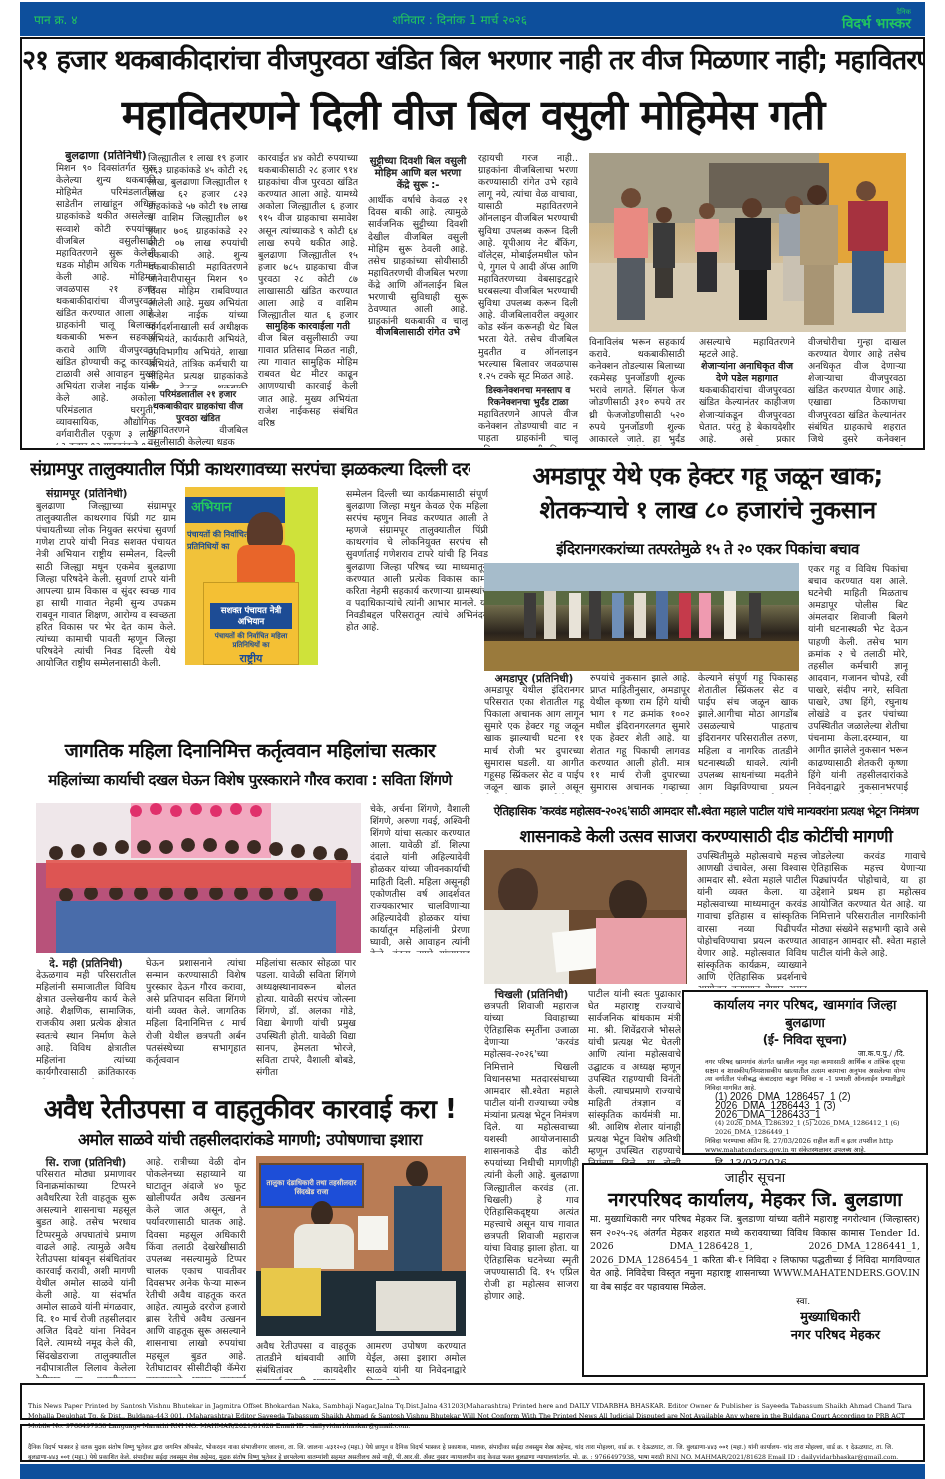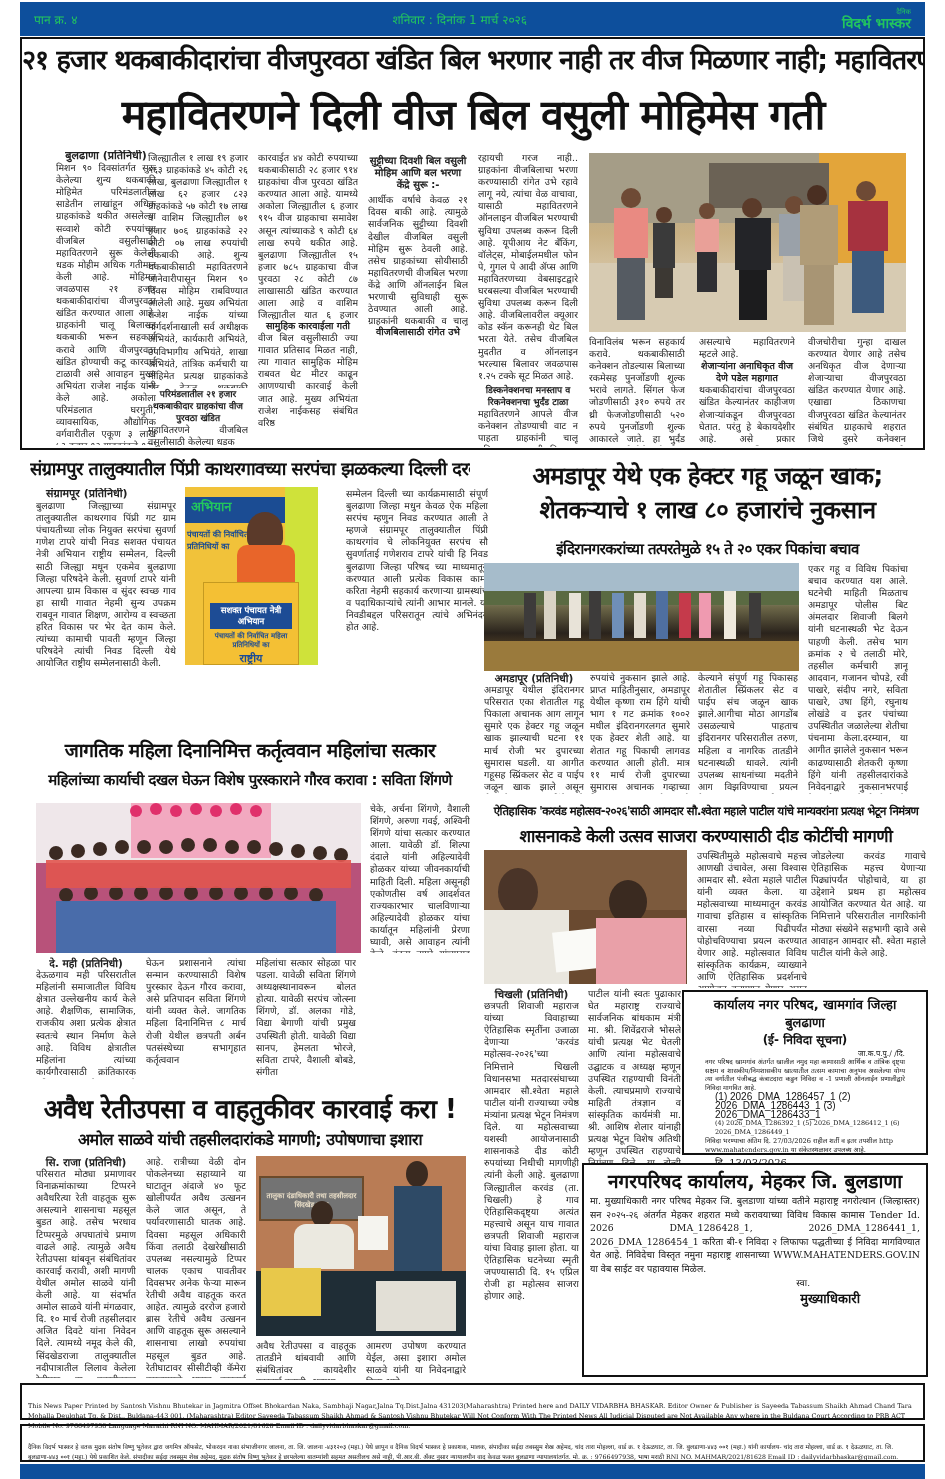--- a/index.html
+++ b/index.html
@@ -241,21 +241,21 @@
 <div class="abs hd" style="left:30px;top:1090px;width:440px;font-size:26px;">अवैध रेतीउपसा व वाहतुकीवर कारवाई करा !</div>
 <div class="abs hd" style="left:30px;top:1128px;width:440px;font-size:16px;">अमोल साळवे यांची तहसीलदारांकडे मागणी; उपोषणाचा इशारा</div>
 <div class="abs col" style="left:36px;top:1156px;width:100px;height:222px;">
   <div style="font-weight:bold;font-size:10.5px;font-family:'DejaVu Sans',sans-serif;text-align:center">सि. राजा (प्रतिनिधी)</div>
   <div>परिसरात मोठ्या प्रमाणावर विनाक्रमांकाच्या टिप्परने अवैधरित्या रेती वाहतूक सुरू असल्याने शासनाचा महसूल बुडत आहे. तसेच भरधाव टिप्परमुळे अपघातांचे प्रमाण वाढले आहे. त्यामुळे अवैध रेतीउपसा थांबवून संबंधितांवर कारवाई करावी, अशी मागणी येथील अमोल साळवे यांनी केली आहे. या संदर्भात अमोल साळवे यांनी मंगळवार, दि. १० मार्च रोजी तहसीलदार अजित दिवटे यांना निवेदन दिले. त्यामध्ये नमूद केले की, सिंदखेडराजा तालुक्यातील नदीपात्रातील लिलाव केलेला रेतीघाट हा तक्रारीवरून अधिकृतरित्या काढ्यांपत्री बंद आहे. तरीही या घाटातून छुप्या पद्धतीने रेतीउपसा सुरू</div>
 </div>
 <div class="abs col" style="left:146px;top:1156px;width:100px;height:222px;">
   <div>आहे. रात्रीच्या वेळी दोन पोकलेनच्या सहाय्याने या घाटातून अंदाजे ४० फूट खोलीपर्यंत अवैध उत्खनन केले जात असून, ते पर्यावरणासाठी घातक आहे. दिवसा महसूल अधिकारी किंवा तलाठी देखरेखीसाठी उपलब्ध नसल्यामुळे टिप्पर चालक एकाच पावतीवर दिवसभर अनेक फेऱ्या मारून रेतीची अवैध वाहतूक करत आहेत. त्यामुळे दररोज हजारो ब्रास रेतीचे अवैध उत्खनन आणि वाहतूक सुरू असल्याने शासनाचा लाखो रुपयांचा महसूल बुडत आहे. रेतीघाटावर सीसीटीव्ही कॅमेरा नसल्यामुळे शासन कारवाई करण्यास उदासीन असल्याचे दिसून येत आहे. त्यामुळे शासनाचे कोट्यवधींचे नुकसान होत आहे. प्रशासनाने याबाबत गांभीर्याने दखल घेऊन</div>
 </div>
 <div class="abs photo" style="left:256px;top:1156px;width:210px;height:180px;background:#b97c55;">
-  <div style="position:absolute;left:3px;top:20px;width:105px;height:45px;background:#737373;border:2px solid #6b4a2a;color:#e7dcc6;font-size:7px;font-weight:bold;text-align:center;padding-top:14px;line-height:9px">
+  <div style="position:absolute;left:3px;top:7px;width:105px;height:45px;background:#1d4ed8;border:2px solid #6b4a2a;color:#e7dcc6;font-size:7px;font-weight:bold;text-align:center;padding-top:14px;line-height:9px">
     <div>तालुका दंडाधिकारी तथा तहसीलदार</div>
     <div>सिंदखेड राजा</div>
   </div>
   <div style="position:absolute;left:55px;top:45px;width:22px;height:26px;border-radius:50%;background:#3a2a20"></div>
   <div style="position:absolute;left:38px;top:68px;width:60px;height:45px;background:#ebe9e0;border-radius:12px 12px 0 0"></div>
   <div style="position:absolute;left:150px;top:5px;width:22px;height:26px;border-radius:50%;background:#3a2a20"></div>
   <div style="position:absolute;left:138px;top:30px;width:48px;height:90px;background:#2e4a66"></div>
   <div style="position:absolute;left:102px;top:60px;width:30px;height:34px;background:#f5f4ef"></div>
   <div style="position:absolute;left:0;top:115px;width:210px;height:65px;background:#1f2d36"></div>
   <div style="position:absolute;left:5px;top:112px;width:60px;height:48px;background:#e8c84a"></div>
@@ -300,21 +300,23 @@
   <div style="font-size:10px;line-height:9px;font-family:Liberation Sans, sans-serif;padding-left:10px">(1) 2026_DMA_1286457_1 (2) 2026_DMA_1286443_1 (3) 2026_DMA_1286433_1</div>
   <div style="font-size:6.4px;line-height:9px;font-family:'DejaVu Serif',serif;padding-left:10px">(4) 2026_DMA_1286392_1 (5) 2026_DMA_1286412_1 (6) 2026_DMA_1286449_1</div>
   <div style="font-size:6.6px;line-height:8.6px;font-family:'DejaVu Serif',serif">निविदा भरण्याचा अंतिम दि. 27/03/2026 राहील शर्ती व इतर तपशील http www.mahatenders.gov.in या संकेतस्थळावर उपलब्ध आहे.</div>
   <div style="font-size:10px;font-family:'DejaVu Serif',serif;padding-left:10px">दि. 13/03/2026</div>
   <div style="font-size:6px;text-align:right;padding-right:60px">स्वा.</div>
   <div style="font-size:8.5px;text-align:right;padding-right:40px">(डॉ. प्रशांत शेळके)</div>
   <div style="font-size:8.5px;text-align:right;padding-right:10px">मुख्याधिकारी, नगर परिषद खामगांव</div>
 </div>
 
 <div class="abs ad" style="left:582px;top:1163px;width:346px;height:214px;padding:3px 6px;">
+  <div style="font-size:13px;text-align:center">जाहीर सूचना</div>
   <div style="font-size:19px;text-align:center;font-weight:bold;white-space:nowrap">नगरपरिषद कार्यालय, मेहकर जि. बुलडाणा</div>
   <div style="font-size:9.3px;line-height:13.6px;font-family:'DejaVu Serif',serif;text-align:justify">मा. मुख्याधिकारी नगर परिषद मेहकर जि. बुलडाणा यांच्या वतीने महाराष्ट्र नगरोत्थान (जिल्हास्तर) सन २०२५-२६ अंतर्गत मेहकर शहरात मध्ये करावयाच्या विविध विकास कामास Tender Id. 2026 DMA_1286428_1, 2026_DMA_1286441_1, 2026_DMA_1286454_1 करिता बी-१ निविदा २ लिफाफा पद्धतीच्या ई निविदा मागविण्यात येत आहे. निविदेचा विस्तृत नमुना महाराष्ट्र शासनाच्या WWW.MAHATENDERS.GOV.IN या वेब साईट वर पहावयास मिळेल.</div>
   <div style="font-size:9px;text-align:right;padding-right:110px">स्वा.</div>
   <div style="font-size:13px;text-align:right;padding-right:60px;font-weight:bold">मुख्याधिकारी</div>
+  <div style="font-size:13px;text-align:right;padding-right:40px;font-weight:bold">नगर परिषद मेहकर</div>
 </div>
 
 <div class="abs footbox" style="left:20px;top:1383px;width:905px;height:37px;font-size:6.4px;line-height:10px;">This News Paper Printed by Santosh Vishnu Bhutekar in Jagmitra Offset Bhokardan Naka, Sambhaji Nagar,Jalna Tq.Dist.Jalna 431203(Maharashtra) Printed here and DAILY VIDARBHA BHASKAR. Editor Owner &amp; Publisher is Sayeeda Tabassum Shaikh Ahmad Chand Tara Mohalla Deulghat Tq. &amp; Dist.. Buldana-443 001. (Maharashtra) Editor Sayeeda Tabassum Shaikh Ahmad &amp; Santosh Vishnu Bhutekar Will Not Conform With The Printed News All Judicial Disputed are Not Available Any where in the Buldana Court According to PRB ACT Mobile No. 9766497938 Language Marathi RNI NO. MAHMAR/2021/81628 Email ID : dailyvidarbhaskar@gmail.com.</div>
 <div class="abs footbox" style="left:20px;top:1424px;width:905px;height:38px;font-size:6.2px;line-height:10px;">दैनिक विदर्भ भास्कर हे वतक मुद्रक संतोष विष्णु भुतेकर द्वारा जगमित्र ऑफसेट, भोकरदन नाका संभाजीनगर जालना, ता. जि. जालना -४३१२०३ (महा.) येथे छापून व दैनिक विदर्भ भास्कर हे प्रकाशक, मालक, संपादीका सईदा तबस्सुम शेख अहेमद, चांद तारा मोहल्ला, वार्ड क्र. १ देऊळघाट, ता. जि. बुलडाणा-४४३ ००१ (महा.) यांनी कार्यालय- चांद तारा मोहल्ला, वार्ड क्र. १ देऊळघाट, ता. जि. बुलडाणा-४४३ ००१ (महा.) येथे प्रकाशित केले. संपादीका सईदा तबस्सुम शेख अहेमद, मुद्रक संतोष विष्णु भुतेकर हे छापलेल्या बातम्यांशी सहमत असतीलच असे नाही, पी.आर.बी. ॲक्ट नुसार न्यायालयीन वाद केवळ फक्त बुलडाणा न्यायालयांतर्गत. मो. क्र. : 9766497938, भाषा मराठी RNI NO. MAHMAR/2021/81628 Email ID : dailyvidarbhaskar@gmail.com.</div>
 <div class="abs bottombar"></div>
 
 </body></html>

